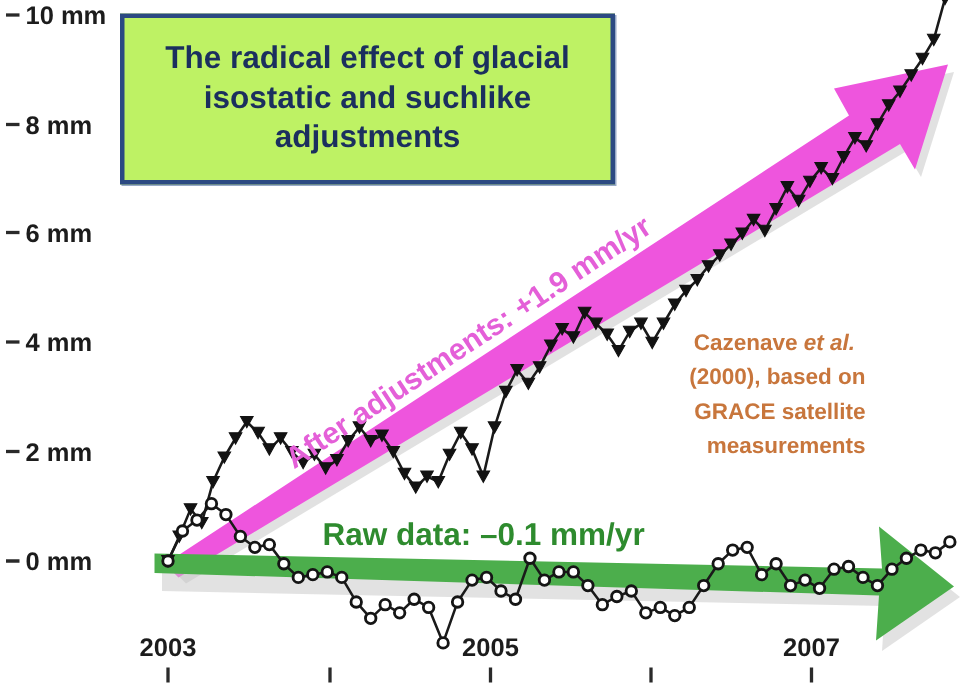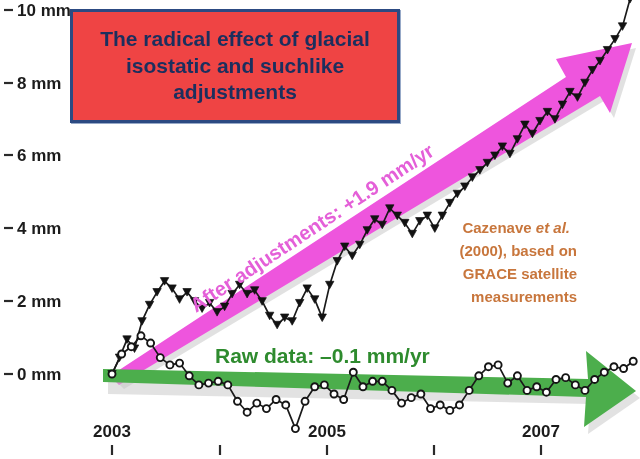--- a/index.html
+++ b/index.html
@@ -80,26 +80,26 @@
     font-family: "Liberation Sans", sans-serif;
     font-size: 15px;
     font-weight: 700;
     fill: #c8763c;
   }
   .annot-orange-italic {
     font-style: italic;
   }
   #title-box {
     position: absolute;
-    left: 70px;
+    left: 80px;
     top: 9px;
     width: 330px;
     height: 114px;
     box-sizing: border-box;
-    background: #ef4444;
+    background: #bef264;
     border: 3px solid #2c4a82;
     box-shadow: 1px 1px 0 #97a9c8;
     display: flex;
     align-items: center;
     justify-content: center;
   }
   #title-text {
     font-family: "Liberation Sans", sans-serif;
     font-size: 21px;
     font-weight: 700;

